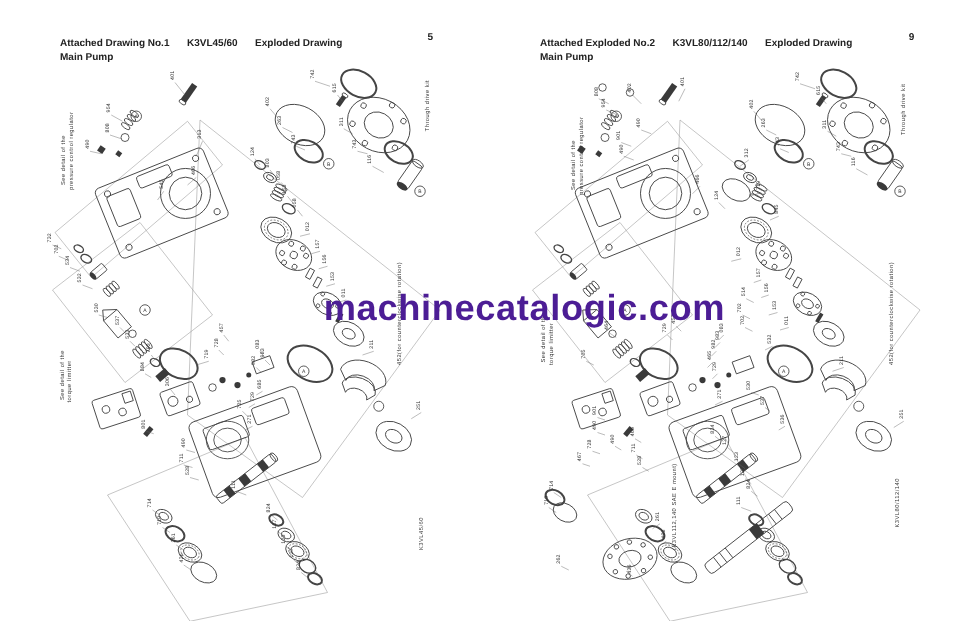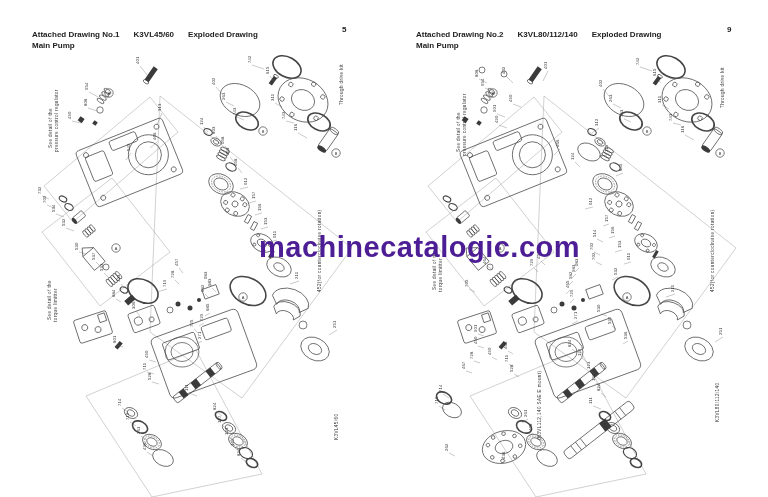--- a/index.html
+++ b/index.html
@@ -1,20 +1,20 @@
 <!DOCTYPE html>
 <html><head>
 <meta charset="utf-8">
 <style>
   html,body{margin:0;padding:0;background:#fff;}
   .canvas{position:relative;width:768px;height:497px;background:#fefefe;overflow:hidden;
           font-family:"Liberation Sans",sans-serif;}
   .page{position:absolute;top:0;width:384px;height:497px;background:#fff;}
   .page.left{left:0;} .page.right{left:384px;}
-  .hdr{position:absolute;top:30px;left:32px;font-size:8px;font-weight:bold;color:#222;line-height:1.35;}
+  .hdr{position:absolute;top:30px;left:48px;font-size:8px;font-weight:bold;color:#222;line-height:1.35;}
   .hdr .seg{margin-right:14px;}
   .pgnum{position:absolute;top:25px;font-size:8px;font-weight:bold;color:#222;}
   .page.left .pgnum{left:342px;} .page.right .pgnum{left:343px;}
   .watermark{position:absolute;top:231px;left:259px;font-size:29px;font-weight:bold;
              color:#4c1d95;letter-spacing:.5px;white-space:nowrap;z-index:5;}
   svg.diag{position:absolute;left:0;top:0;}
   .ln{fill:none;stroke:#454545;stroke-width:.7;}
   .t2{stroke-width:1.6;} .t3{stroke-width:1.1;}
   .fl{fill:#3a3a3a;stroke:none;}
   .thin{fill:none;stroke:#999;stroke-width:.45;}
@@ -32,21 +32,21 @@
   <div class="page left">
     <div class="hdr">
       <span class="seg">Attached Drawing No.1</span><span class="seg">K3VL45/60</span><span class="seg">Exploded Drawing</span>
       <div>Main Pump</div>
     </div>
     <div class="pgnum">5</div>
   </div>
 
   <div class="page right">
     <div class="hdr">
-      <span class="seg">Attached Drawing No.2</span><span class="seg">K3VL80/112/140</span><span class="seg">Exploded Drawing</span>
+      <span class="seg">Attached Exploded No.2</span><span class="seg">K3VL80/112/140</span><span class="seg">Exploded Drawing</span>
       <div>Main Pump</div>
     </div>
     <div class="pgnum">9</div>
   </div>
 
   <svg class="diag" width="768" height="497" viewBox="0 0 768 497">
     <defs>
       <g id="diag">
 
         <path class="thin" d="M150,97 L178,132 L73,222 L44,186 Z"></path>

